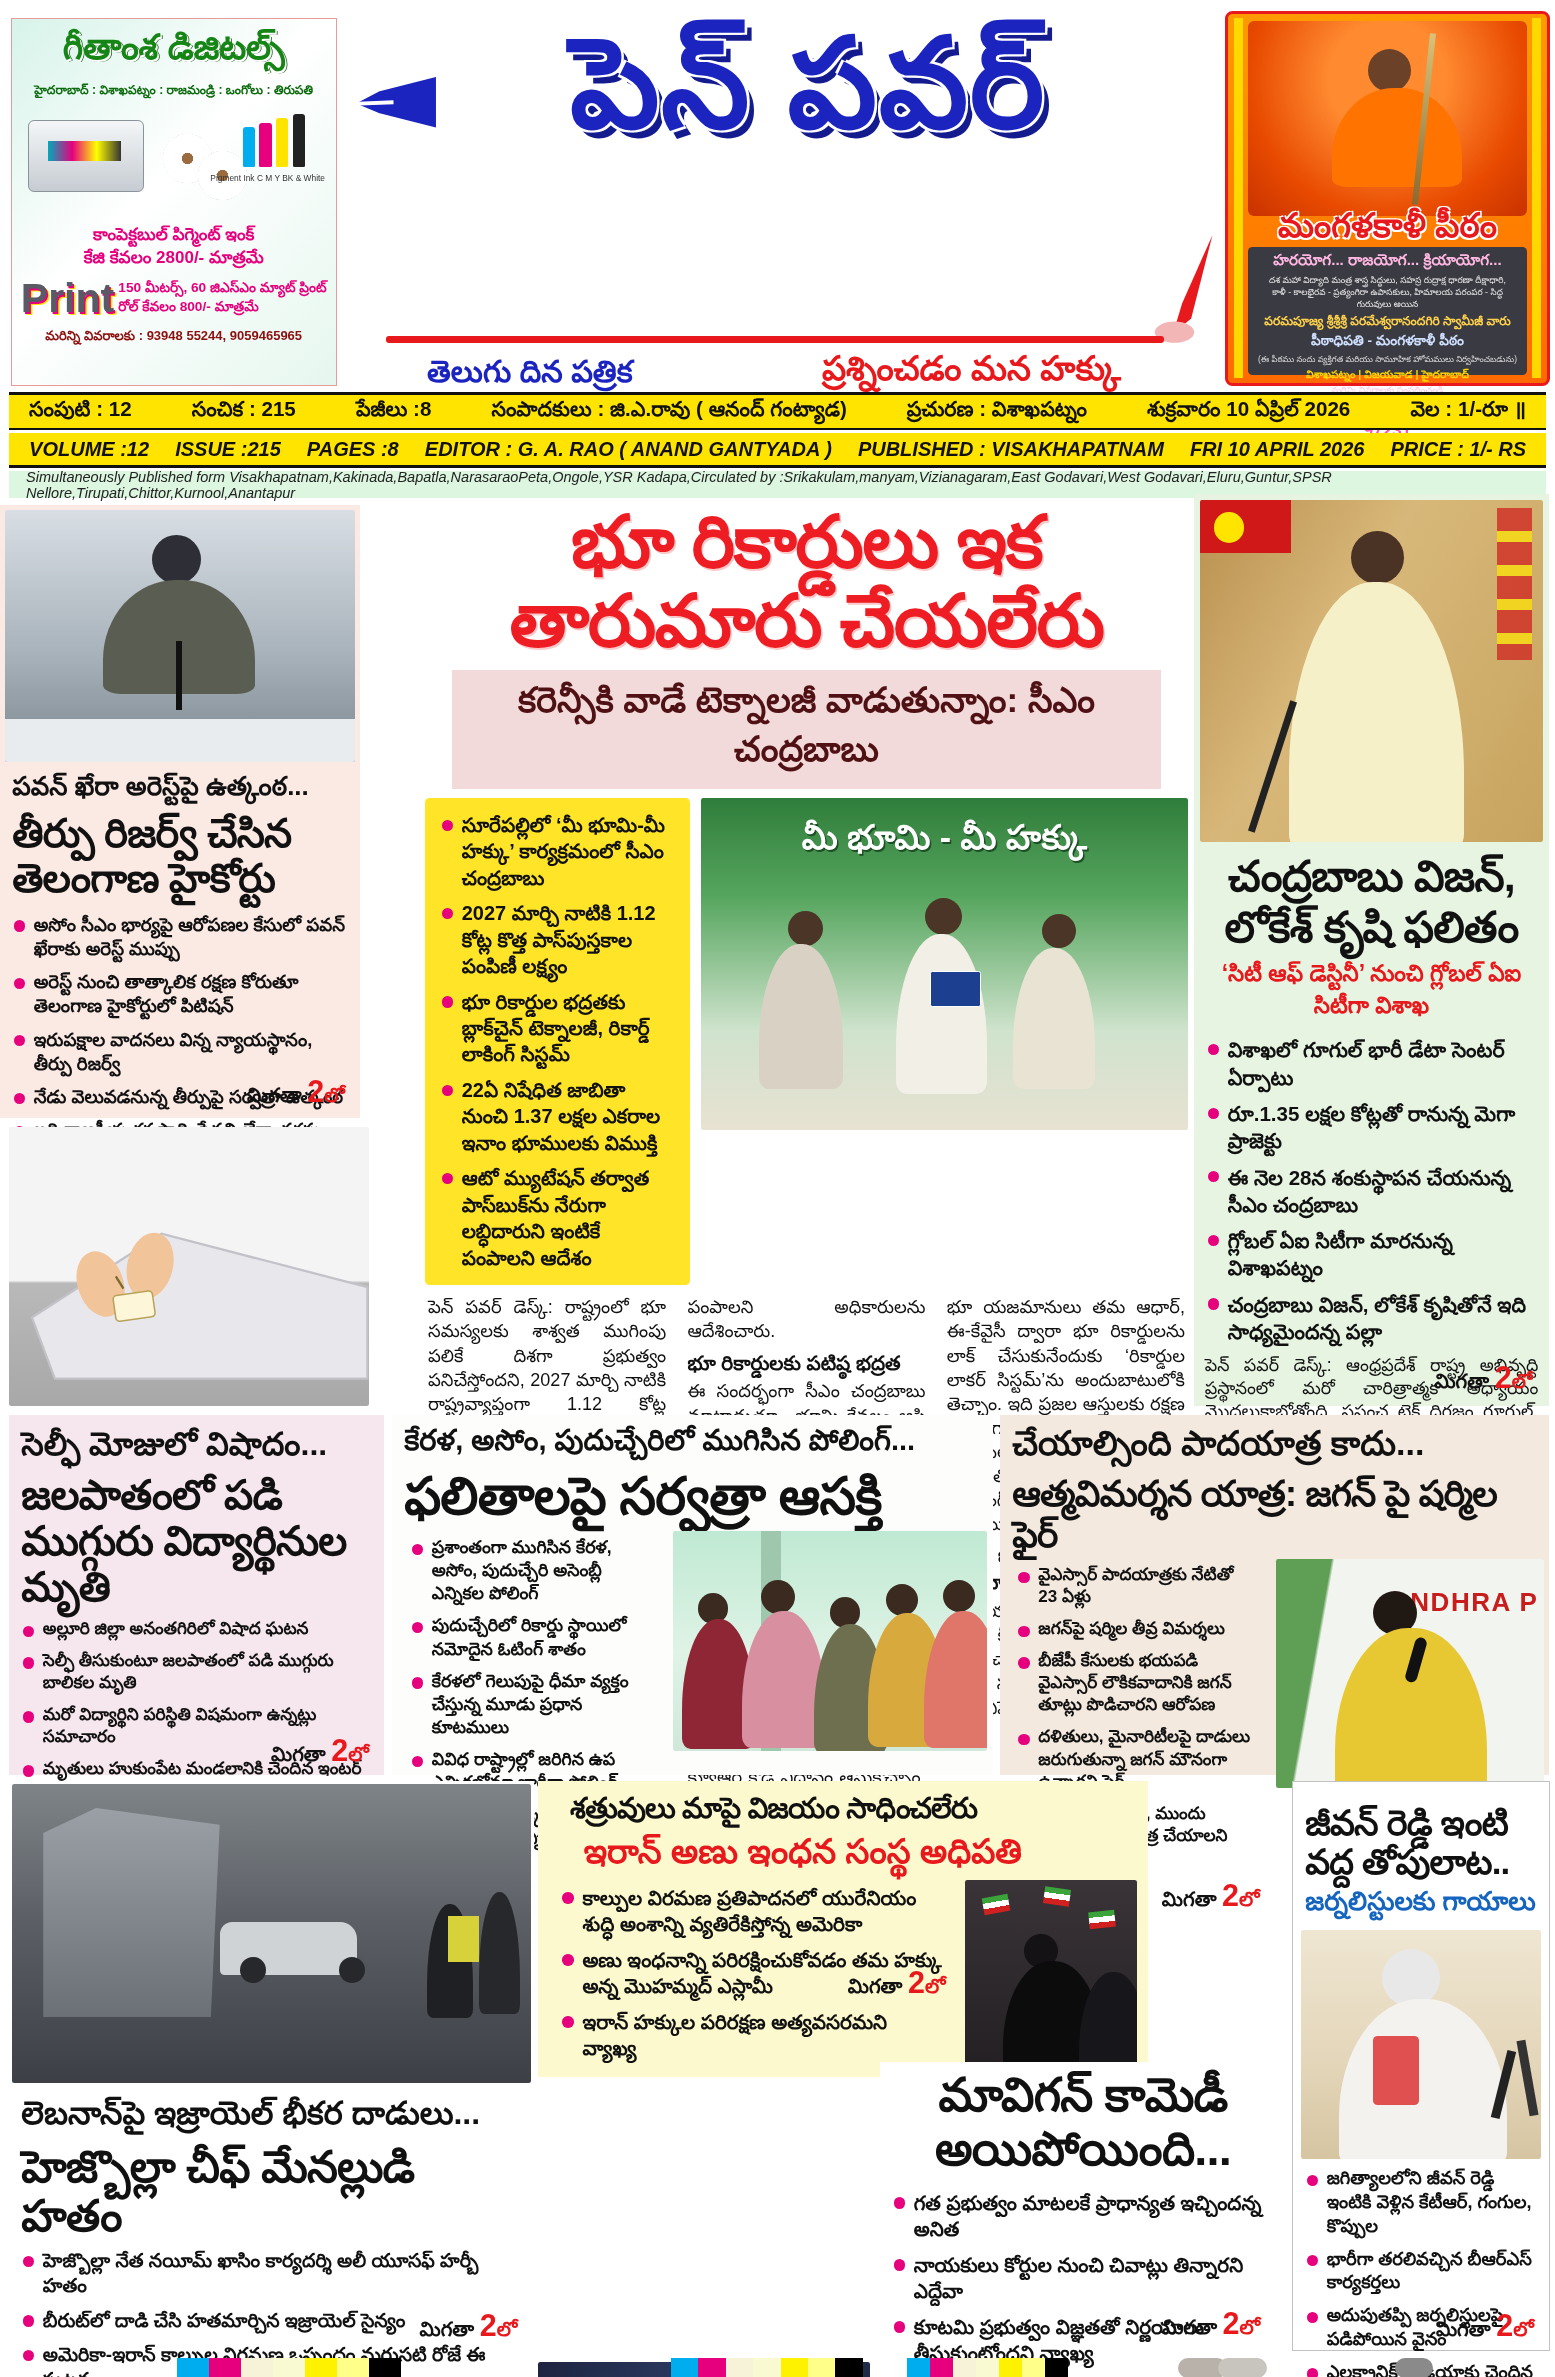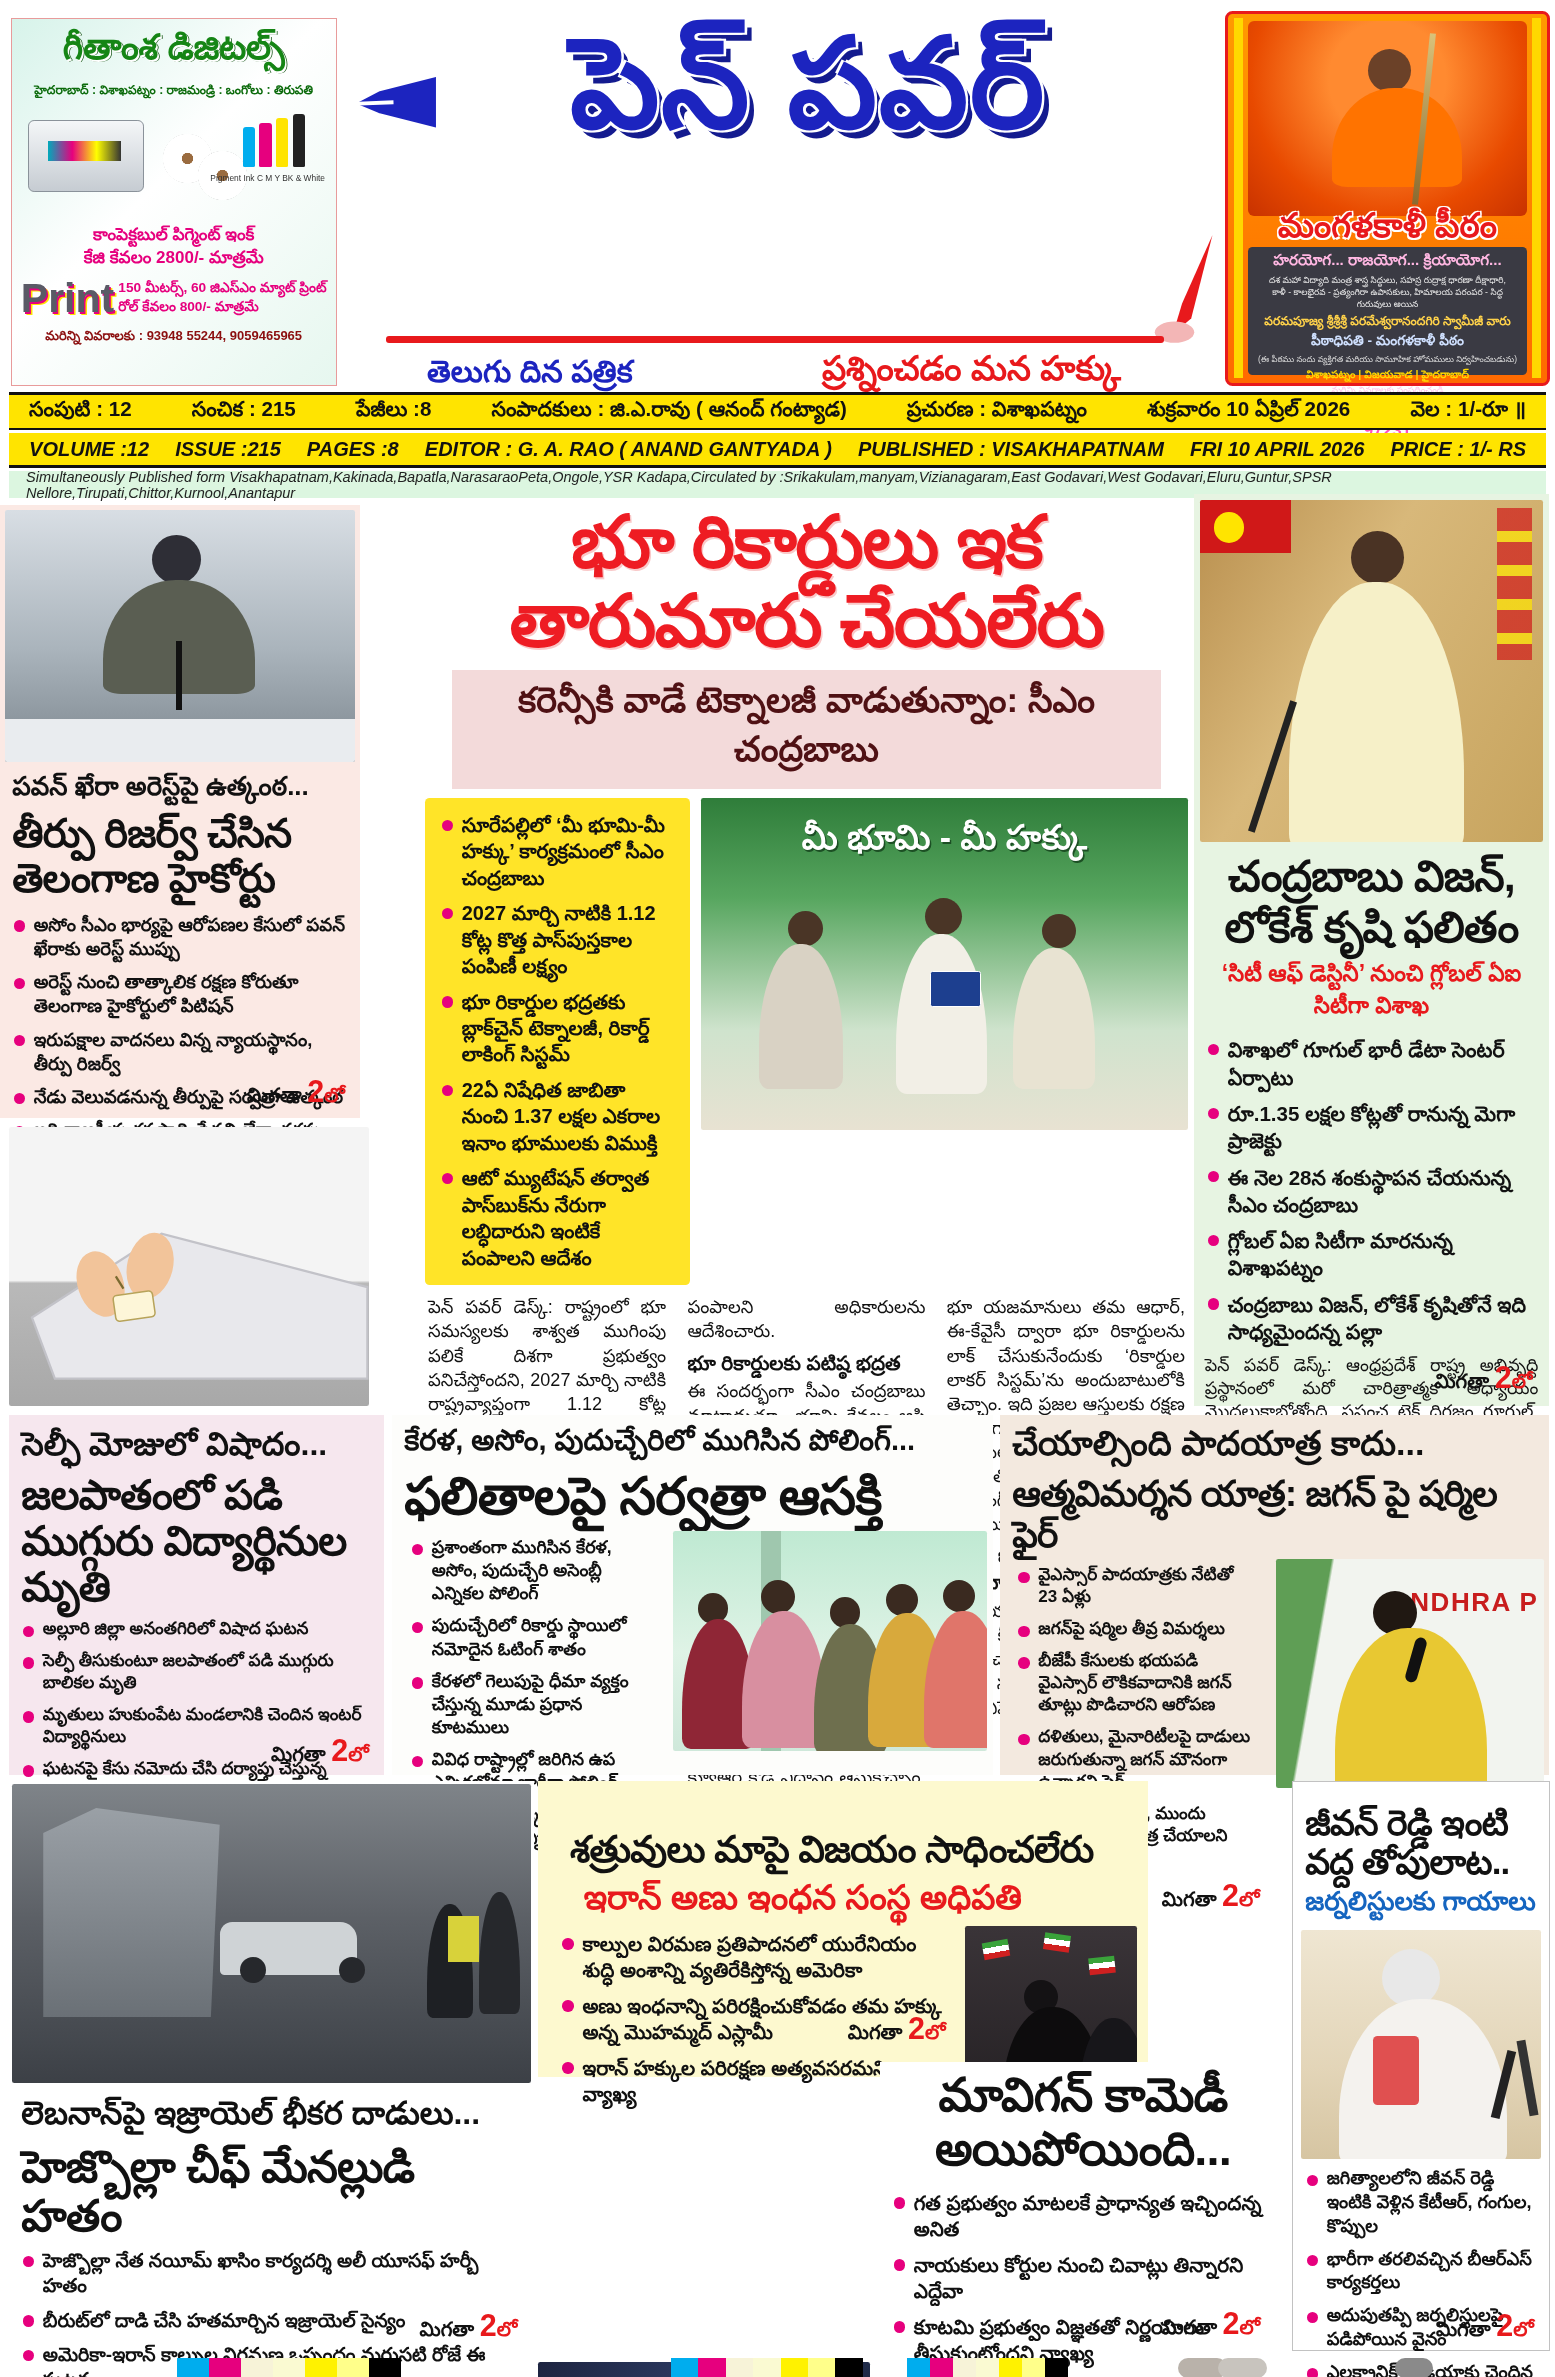--- a/index.html
+++ b/index.html
@@ -215,20 +215,21 @@
       <span>మిగతా</span> <span class="pg">2</span><span class="sfx">లో</span>
     </div>
   </div>
 
   <div class="abs" style="left:9.1px;top:1415px;width:375px;height:360px;background:#f6e7ee;padding-top:6.1px;">
     <div class="kicker" style="font-size:32px;">సెల్ఫీ మోజులో విషాదం...</div>
     <div class="headline" style="font-size:41px;">జలపాతంలో పడి ముగ్గురు విద్యార్థినుల మృతి</div>
     <ul class="bul" style="font-size:17px;">
       <li>అల్లూరి జిల్లా అనంతగిరిలో విషాద ఘటన</li>
       <li>సెల్ఫీ తీసుకుంటూ జలపాతంలో పడి ముగ్గురు బాలికల మృతి</li>
+      <li>మరో విద్యార్థిని పరిస్థితి విషమంగా ఉన్నట్లు సమాచారం</li>
       <li>మృతులు హుకుంపేట మండలానికి చెందిన ఇంటర్ విద్యార్థినులు</li>
       <li>ఘటనపై కేసు నమోదు చేసి దర్యాప్తు చేస్తున్న పోలీసులు</li>
     </ul>
     <div class="justify" style="font-size:19px;line-height:1.3;padding:3px 12.2px 0;">పెన్ పవర్ డెస్క్: అల్లూరి సీతారామరాజు జిల్లాలో విషాద ఘటన చోటుచేసుకుంది. సెల్ఫీ తీసుకునే ప్రయత్నంలో అదుపుతప్పి జలపాతంలో పడి ముగ్గురు విద్యార్థినులు ప్రాణాలు</div>
     <div class="more" style="position:absolute;right:4.6px;bottom:1.5px;">
       <span>మిగతా</span> <span class="pg">2</span><span class="sfx">లో</span>
     </div>
   </div>
 
   <div class="abs" style="left:392px;top:1415px;width:601px;height:360px;background:#fdfdfb;padding-top:4.6px;">
@@ -305,21 +306,21 @@
       <li>బీరుట్‌లో దాడి చేసి హతమార్చిన ఇజ్రాయెల్ సైన్యం</li>
       <li>అమెరికా-ఇరాన్ కాల్పుల విరమణ ఒప్పందం మరుసటి రోజే ఈ ఘటన</li>
 
     </ul>
     <div class="more" style="position:absolute;right:6.1px;bottom:1.5px;">
       <span>మిగతా</span> <span class="pg">2</span><span class="sfx">లో</span>
     </div>
   </div>
 
   <div class="abs" style="left:538px;top:1781px;width:610px;height:296px;background:#fdf9cf;padding:7.6px 10.7px;">
-    <div class="headline" style="font-size:37px;padding-left:21.3px;margin-top:37px;">శత్రువులు మాపై విజయం సాధించలేరు</div>
+    <div class="headline" style="font-size:29px;padding-left:21.3px;">శత్రువులు మాపై విజయం సాధించలేరు</div>
     <div style="color:#e8191c;font-weight:bold;font-size:34px;padding:4.6px 0 1.5px 35px;">ఇరాన్ అణు ఇంధన సంస్థ అధిపతి</div>
     <div style="display:flex;gap:9.1px;">
       <div style="flex:1;position:relative;">
         <ul class="bul" style="font-size:20px;">
           <li>కాల్పుల విరమణ ప్రతిపాదనలో యురేనియం శుద్ధి అంశాన్ని వ్యతిరేకిస్తోన్న అమెరికా</li>
           <li>అణు ఇంధనాన్ని పరిరక్షించుకోవడం తమ హక్కు అన్న మొహమ్మద్ ఎస్లామీ</li>
           <li>ఇరాన్ హక్కుల పరిరక్షణ అత్యవసరమని వ్యాఖ్య</li>
         </ul>
         <div class="more" style="position:absolute;right:0;top:82px;">
           <span>మిగతా</span> <span class="pg">2</span><span class="sfx">లో</span>

